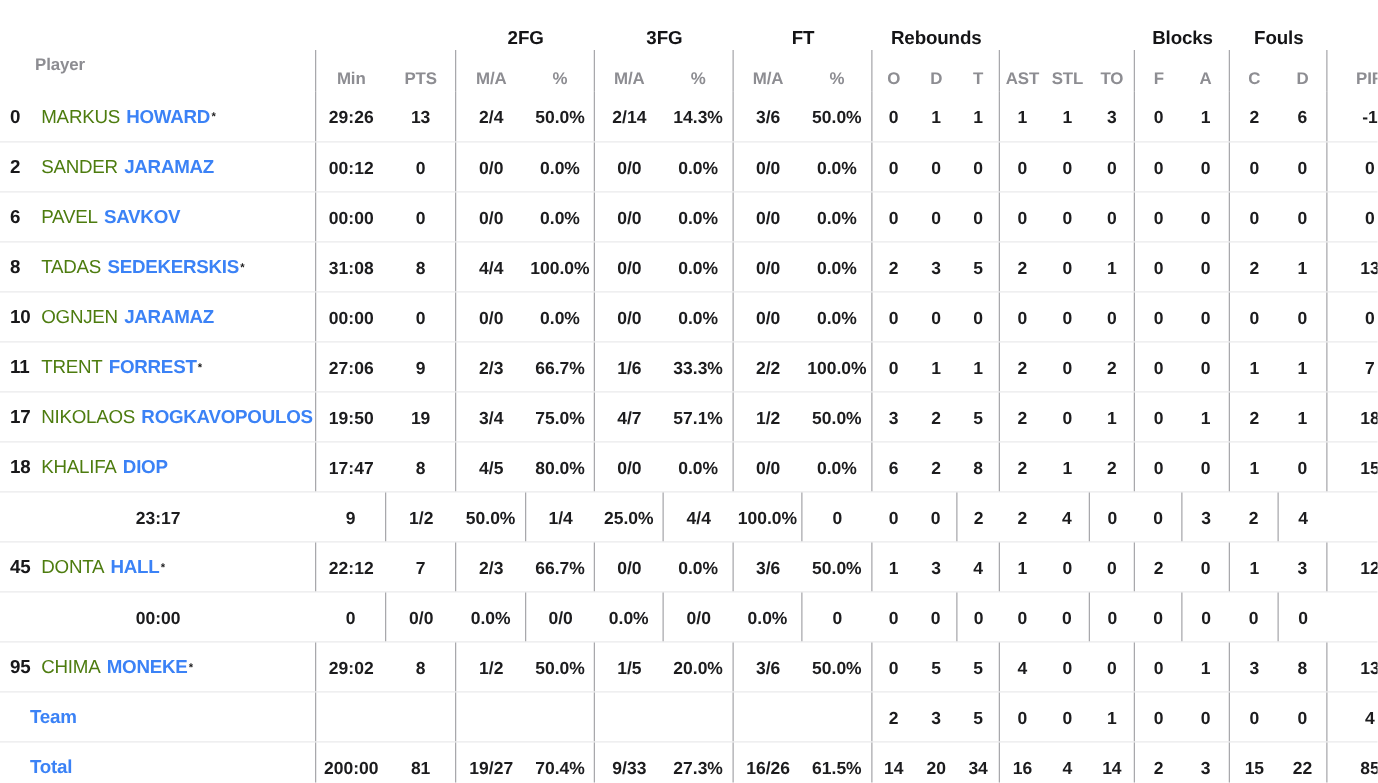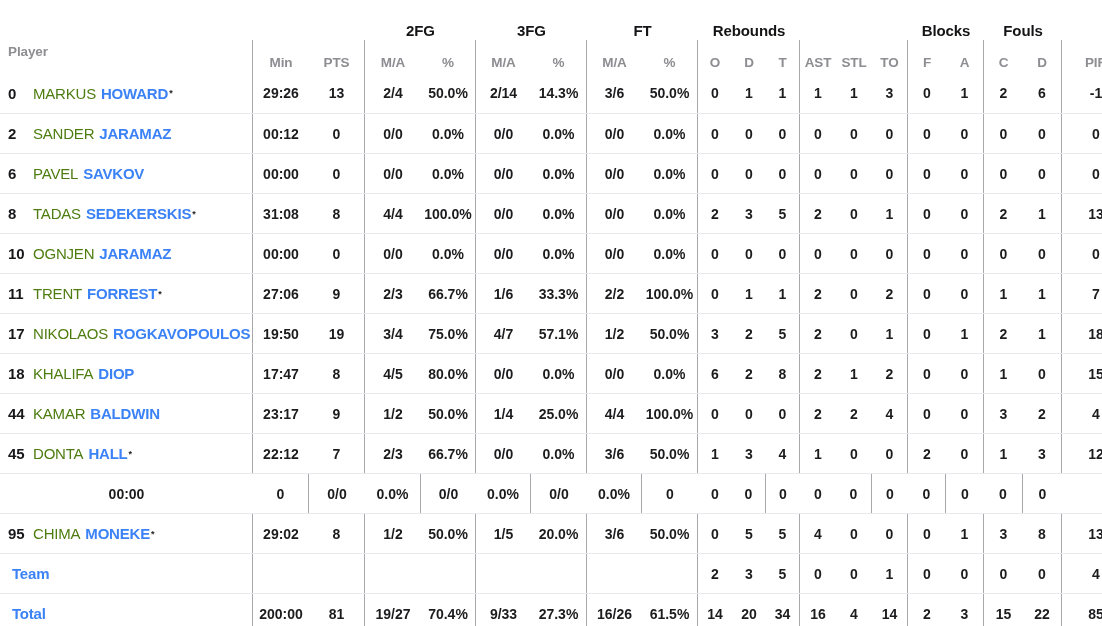--- a/index.html
+++ b/index.html
@@ -10,34 +10,34 @@
   .grid20 { display: grid; grid-template-columns: 253px 56px 56px 56px 55px 55px 56px 55px 56px 34px 34px 34px 36px 36px 36px 38px 38px 39px 39px 68px; }
   .grid10 { display: grid; grid-template-columns: 253px 112px 111px 111px 111px 102px 108px 76px 78px 68px; }
 
   .group-row { height: 40px; }
   .group-cell { display: flex; align-items: center; justify-content: center; padding-top: 21px;
                 font-size: 15px; font-weight: 700; color: #141416; letter-spacing: -0.1px; }
 
   .head-row { height: 33px; }
   .head-cell { display: flex; align-items: flex-end; justify-content: center; padding-bottom: 3px;
                font-size: 13.5px; font-weight: 700; color: #8d8d92; letter-spacing: -0.1px; }
-  .head-cell.player-h { align-items: flex-start; justify-content: flex-start; padding: 4px 0 0 8px; }
+  .head-cell.player-h { align-items: flex-start; justify-content: flex-start; padding: 4px 0 0 8px; margin-left: 20px; }
 
   .row { height: 40px; }
   .row + .row { border-top: 1px solid #eaeaec; }
   .cell { display: flex; align-items: center; justify-content: center;
           font-size: 14px; font-weight: 700; color: #1c1c1e; }
   .bR { border-right: 1px solid #a8a8ac; }
 
   .cell.player { justify-content: flex-start; padding-left: 8px; font-size: 15px; letter-spacing: -0.2px; }
   .num { width: 25px; flex: none; font-weight: 700; color: #18181a; }
   .first { font-weight: 400; color: #4d7c0f; white-space: pre; }
   .last { font-weight: 800; color: #3b82f6; margin-left: 5px; }
   .mark { font-size: 9px; font-weight: 800; vertical-align: super; margin-left: 1px; }
-  .label-row .last { margin-left: 4px; font-weight: 700; }
+  .label-row .last { margin-left: 16px; font-weight: 700; }
 </style>
 </head>
 <body>
 
 <div class="boxscore">
   <div class="grid10 group-row">
       <div class="group-cell"></div>
       <div class="group-cell"></div>
       <div class="group-cell">2FG</div>
       <div class="group-cell">3FG</div>
@@ -289,26 +289,20 @@
         <div class="cell">1</div>
         <div class="cell bR">2</div>
         <div class="cell">0</div>
         <div class="cell bR">0</div>
         <div class="cell">1</div>
         <div class="cell bR">0</div>
         <div class="cell">15</div>
       </div>
 
   <div class="grid20 row">
-    <div class="cell player bR">
-      <span class="num">44</span>
-      <span class="first">KAMAR</span>
-      <span class="last">BALDWIN</span>
-      <sup class="mark"></sup>
-    </div>
   <div class="cell">23:17</div>
         <div class="cell bR">9</div>
         <div class="cell">1/2</div>
         <div class="cell bR">50.0%</div>
         <div class="cell">1/4</div>
         <div class="cell bR">25.0%</div>
         <div class="cell">4/4</div>
         <div class="cell bR">100.0%</div>
         <div class="cell">0</div>
         <div class="cell">0</div>

